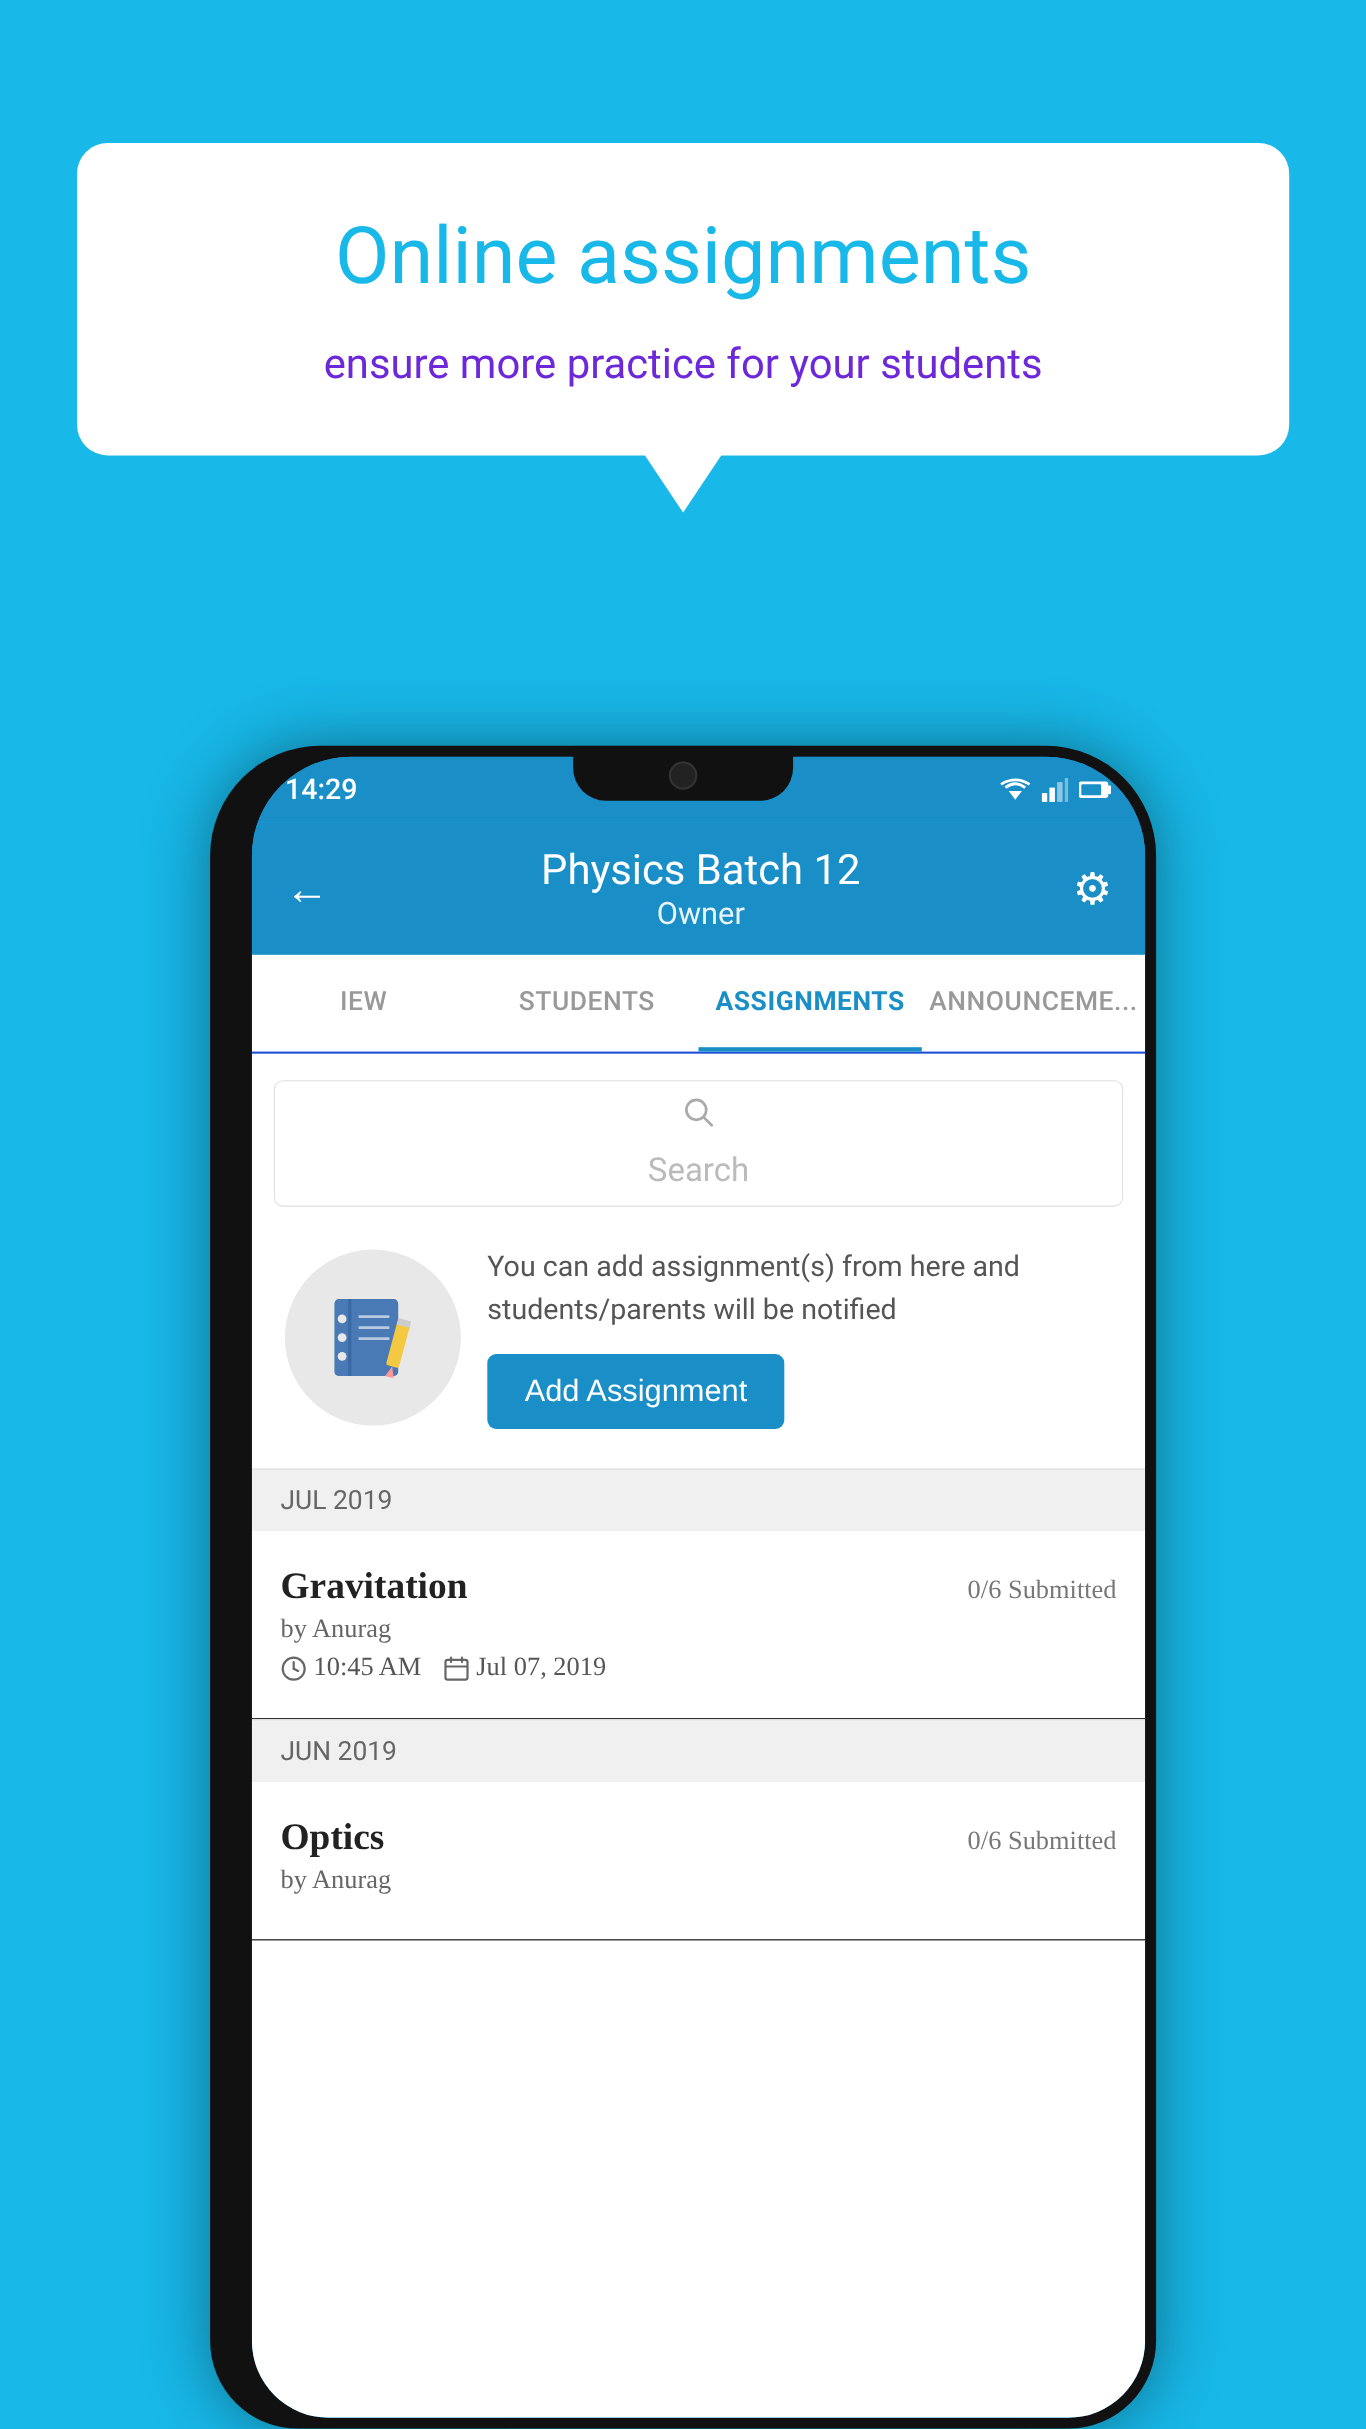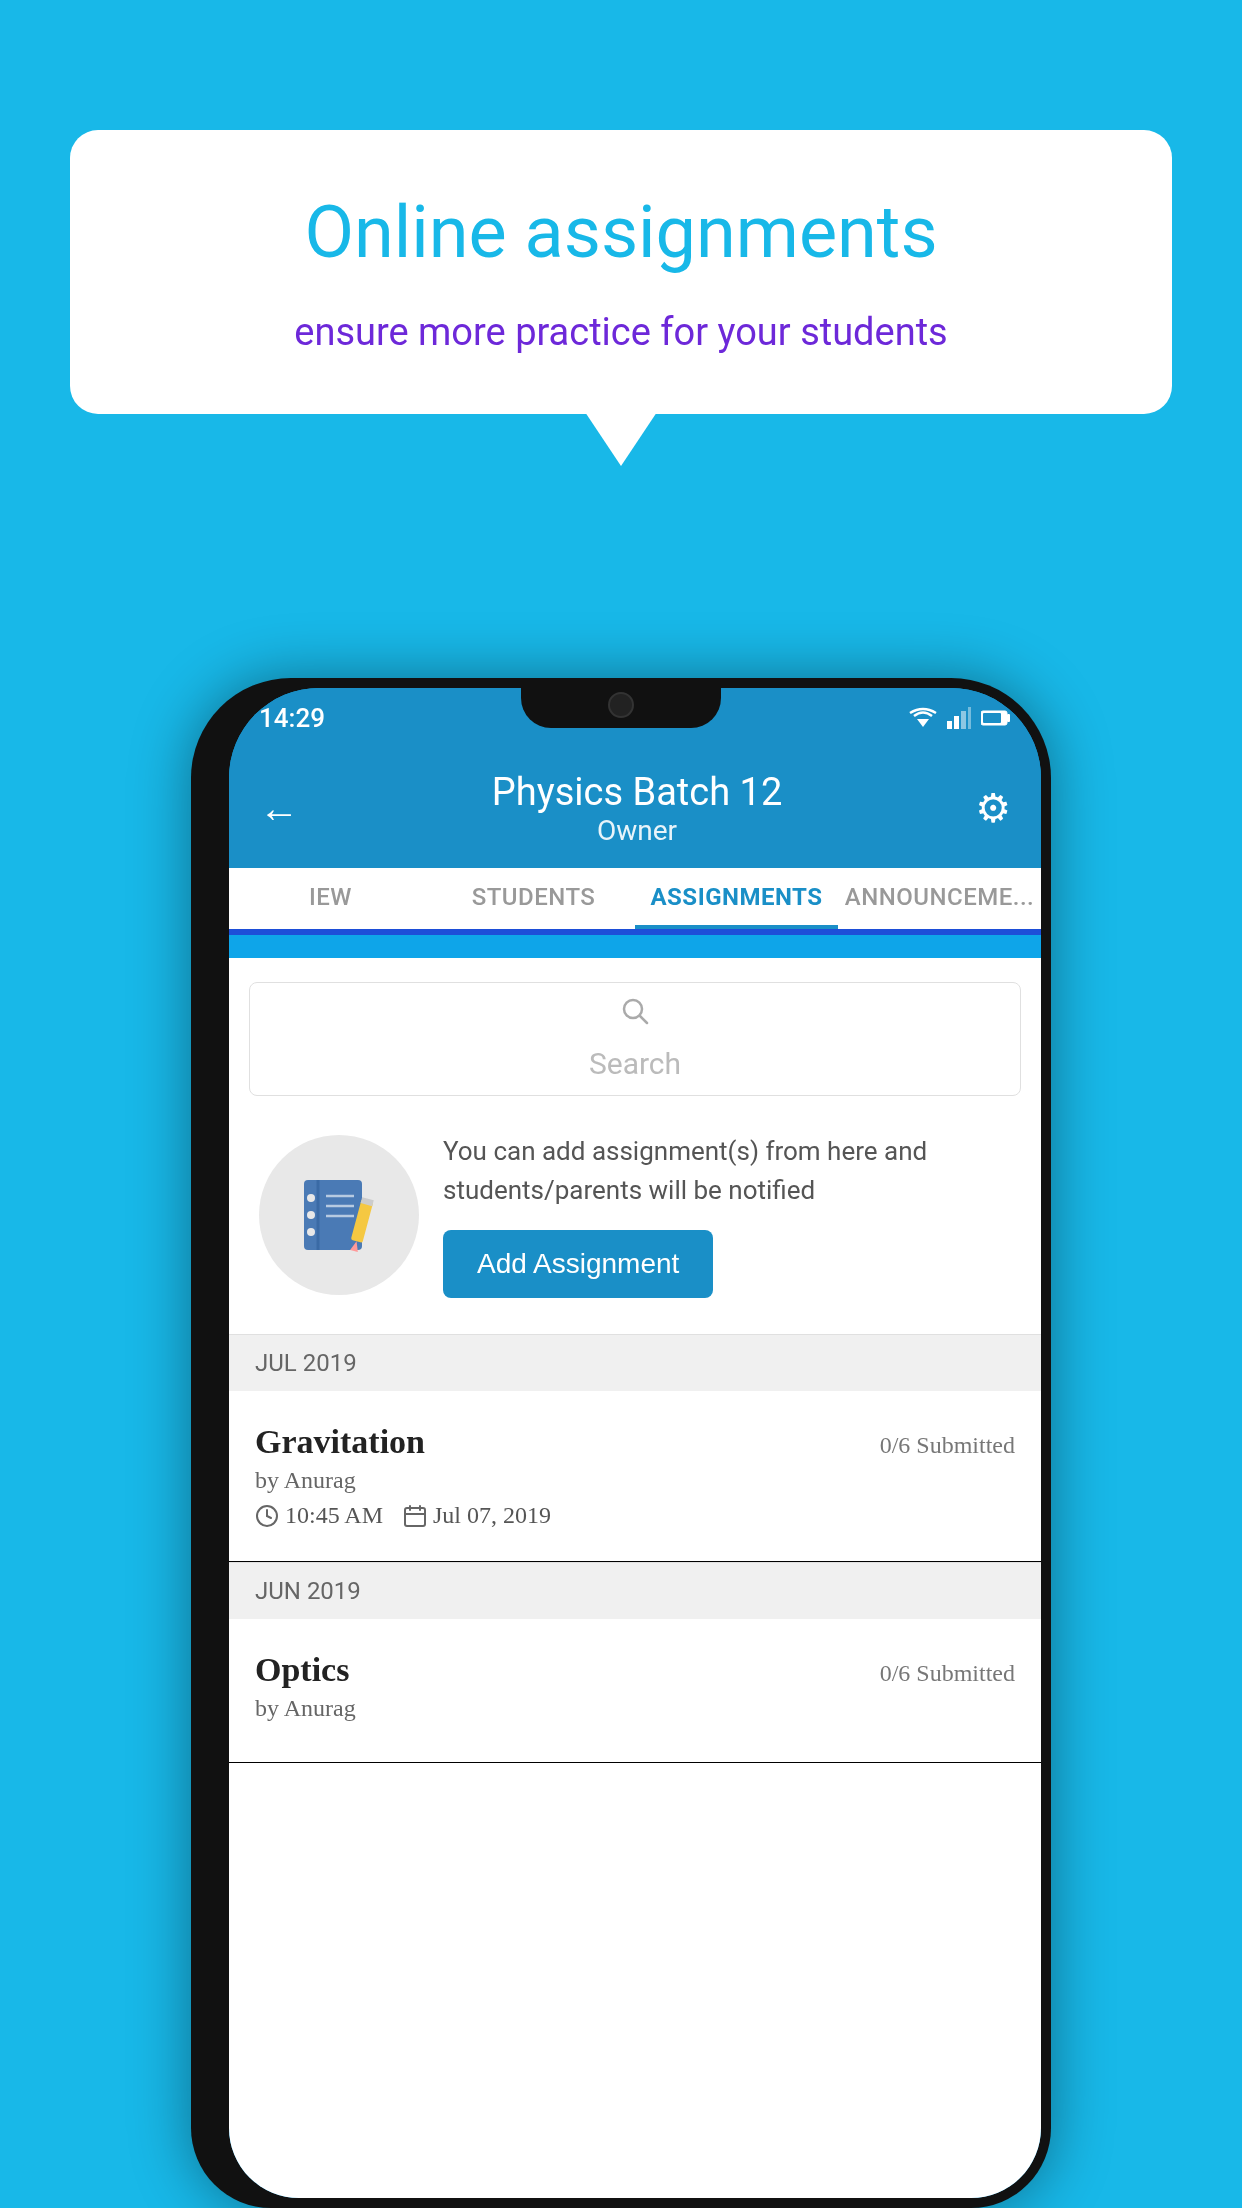--- a/index.html
+++ b/index.html
@@ -169,25 +169,25 @@
       font-size: 40px;
       cursor: pointer;
     }
 
     
     .tab-bar {
       position: absolute;
       top: 180px;
       left: 0;
       right: 0;
-      height: 67px;
+      height: 90px;
       background: white;
       display: flex;
       align-items: stretch;
-      border-bottom: 6px solid #1d4ed8;
+      border-bottom: 2px solid #1d4ed8;
       justify-content: center;
     }
 
     .tab-item {
       flex: 1;
       display: flex;
       align-items: center;
       justify-content: center;
       font-size: 24px;
       color: #999;

